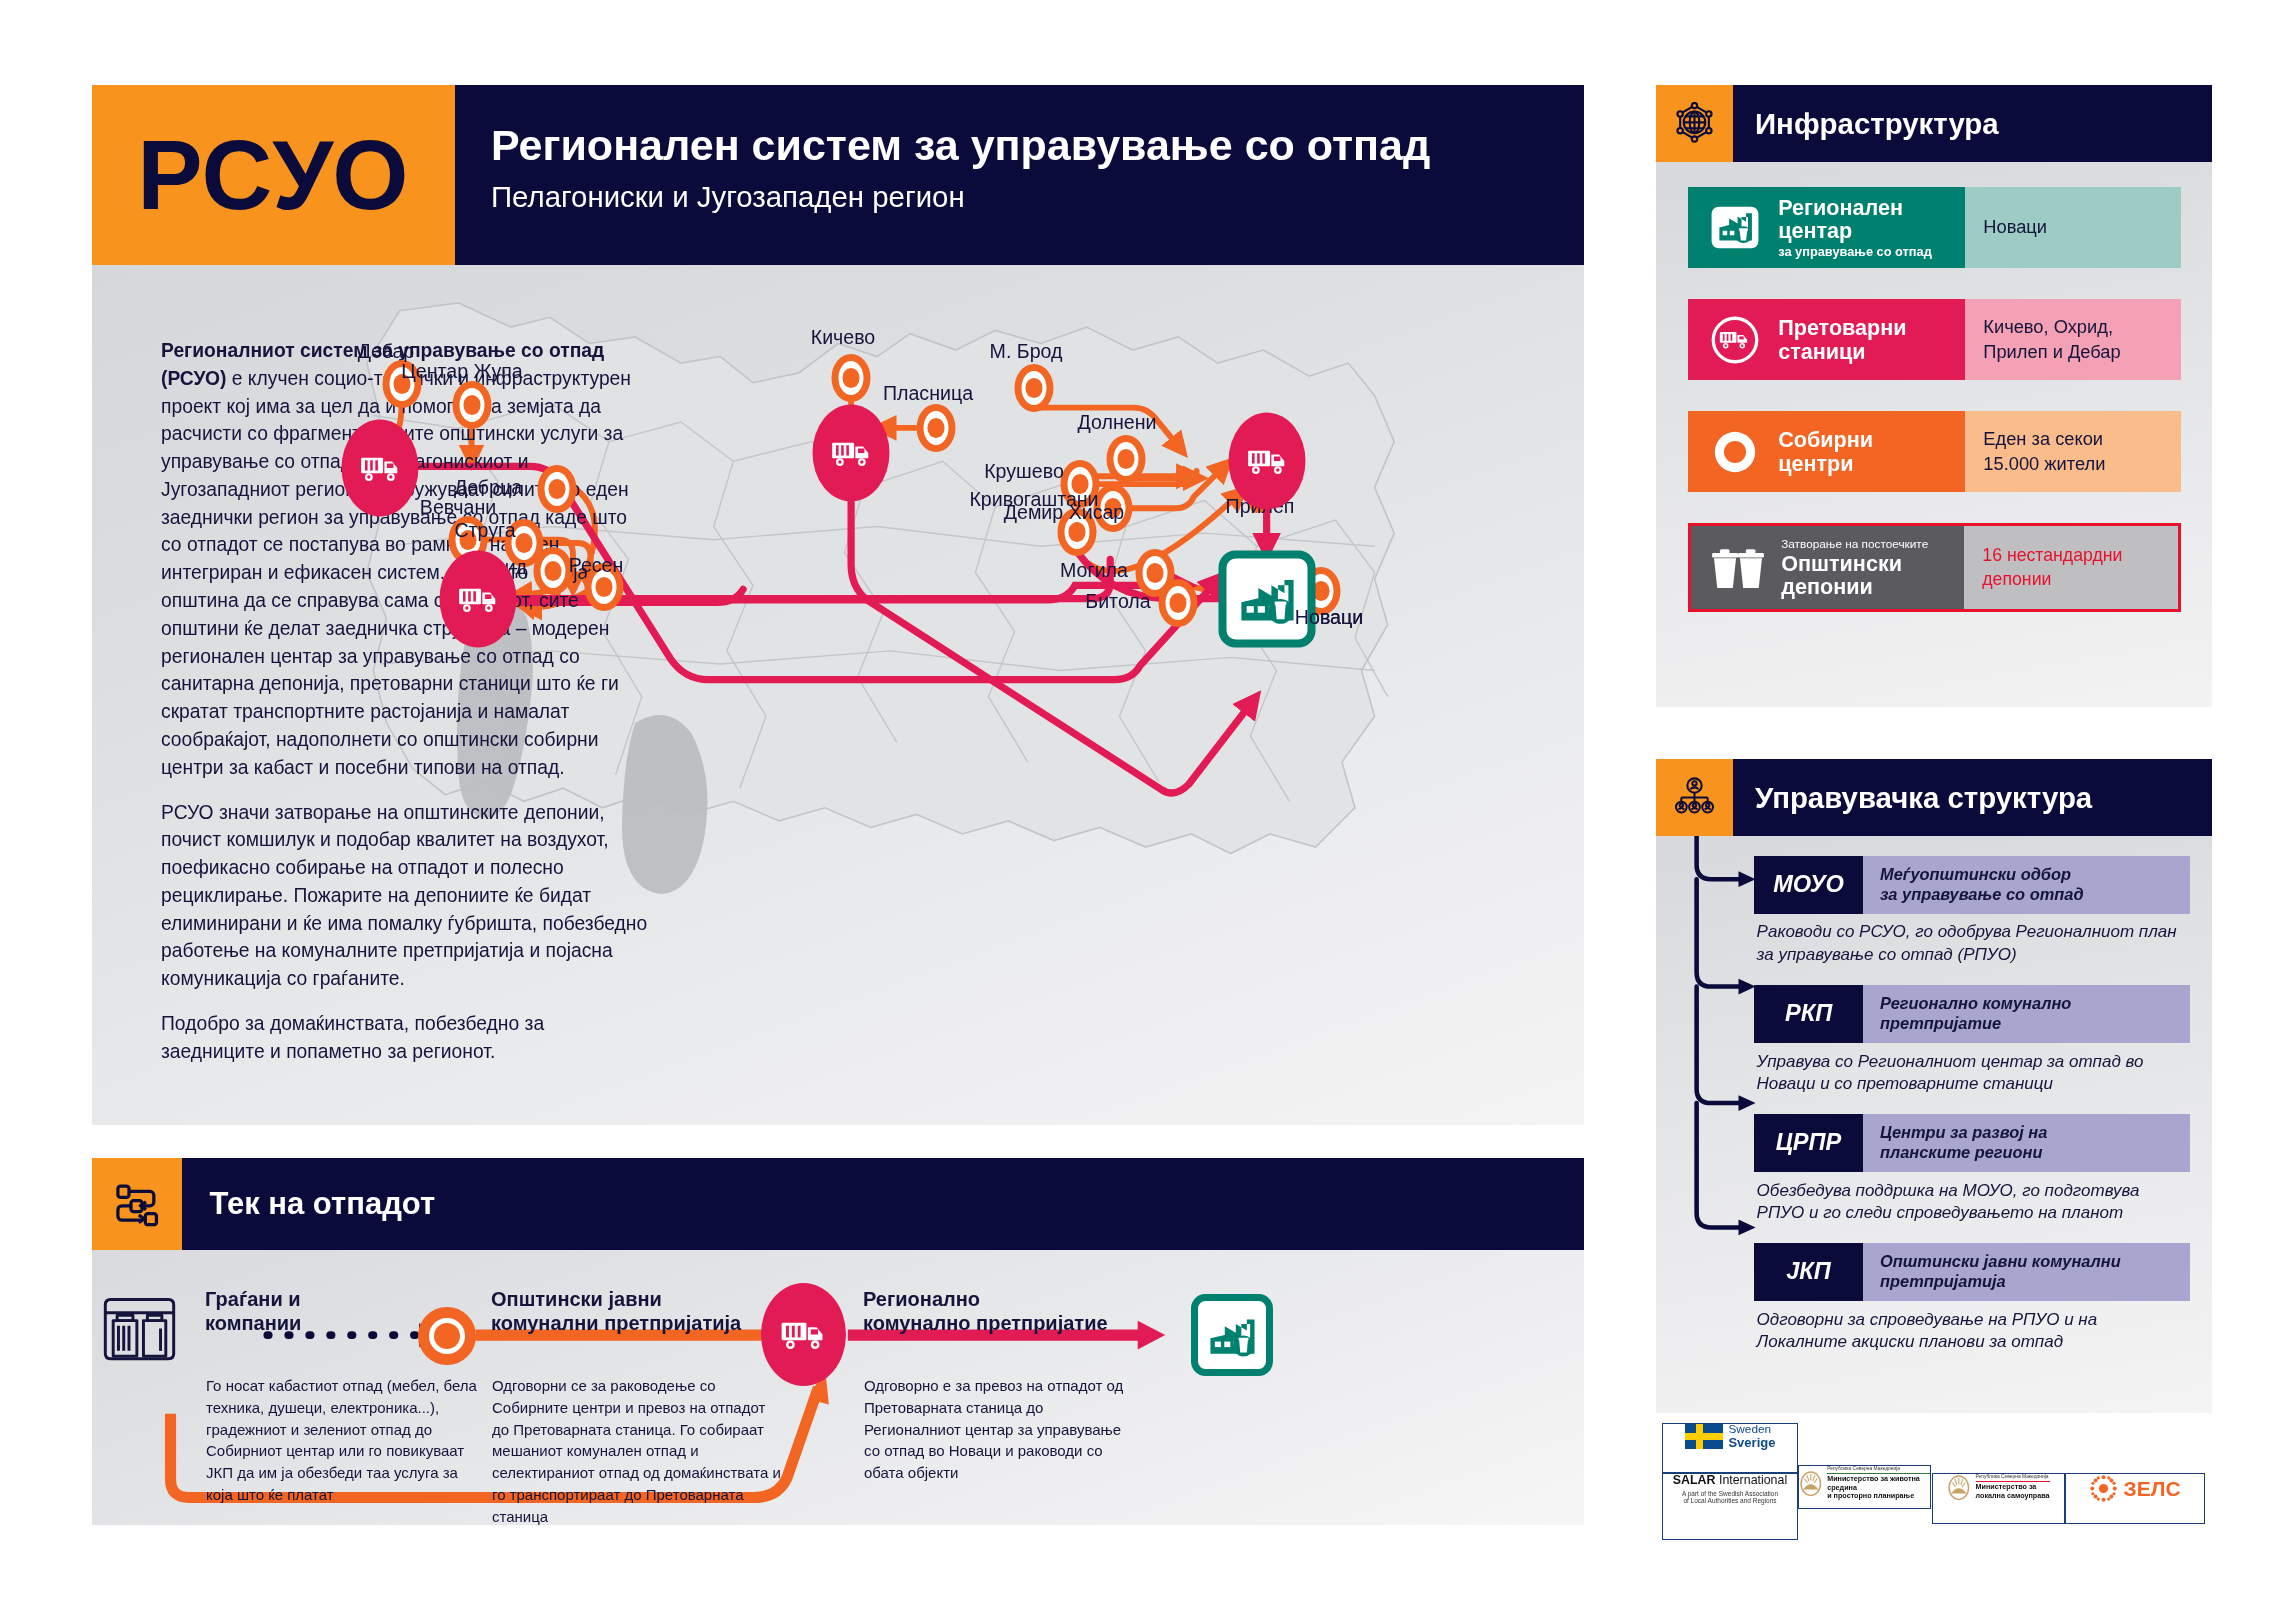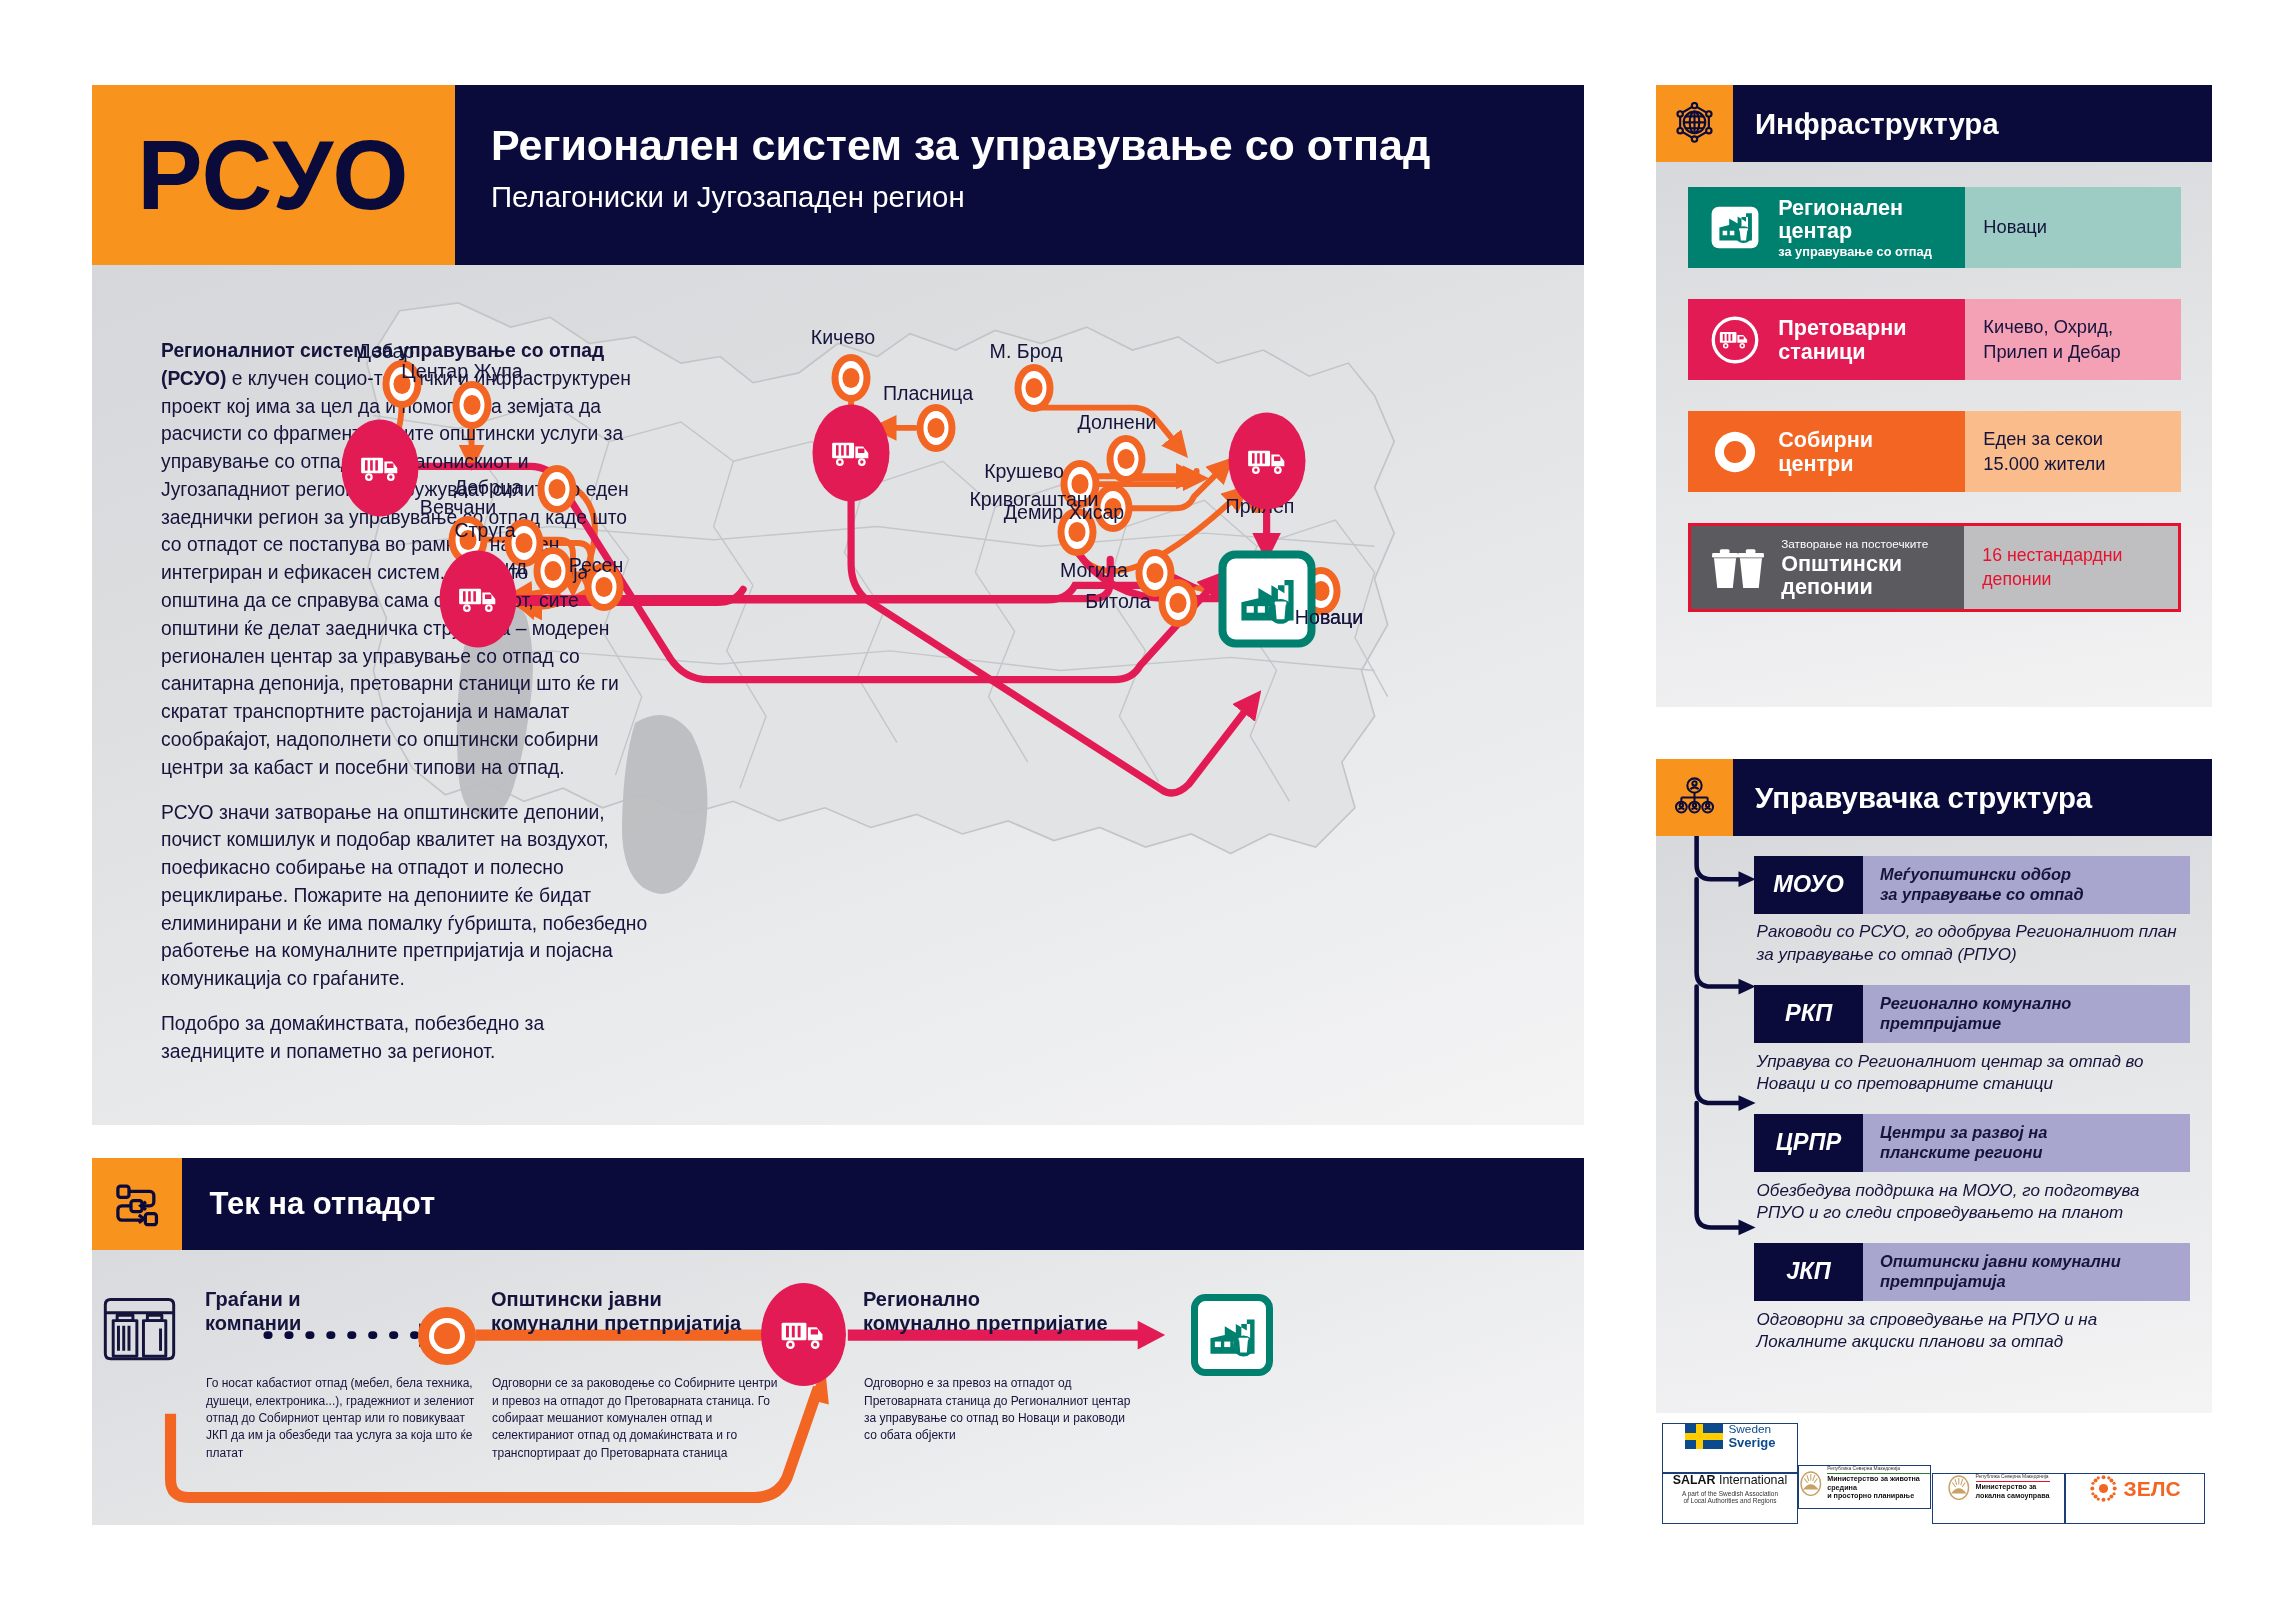--- a/index.html
+++ b/index.html
@@ -64,21 +64,21 @@
   .band-icon { width:90px; background:#F8941E; display:flex; align-items:center; justify-content:center; }
   .band-body { flex:1; background:#0B0B3B; display:flex; align-items:center; padding-left:27.5px; }
   .band-title { color:#fff; font-size:31px; font-weight:700; }
   .flow-body {
     position:relative; height:275px;
     background:linear-gradient(160deg,#d9dadd 0%, #e6e7e9 45%, #f6f6f7 100%);
   }
   .flow-svg { position:absolute; inset:0; width:100%; height:100%; }
   .fstage { position:absolute; }
   .fstage h4 { font-size:20px; font-weight:700; color:#14143c; line-height:1.18; }
-  .fstage p { font-size:12px; color:#14143c; line-height:1.45; margin-top:9.2px; }
+  .fstage p { font-size:15px; color:#14143c; line-height:1.45; margin-top:9.2px; }
   .f-circ-orange {
     position:absolute; width:58px; height:58px; border-radius:50%;
     background:#fff; border:11px solid #F26522;
     display:flex; align-items:center; justify-content:center;
   }
   .f-circ-orange::after { content:""; width:26px; height:26px; border-radius:50%; background:#F26522; }
   .f-circ-pink {
     position:absolute; width:85px; height:103px; border-radius:50%;
     background:#E31B54; display:flex; align-items:center; justify-content:center;
   }
@@ -707,21 +707,21 @@
 
   <div class="logos">
     <div class="logo-cell" style="left:0;top:0;width:136px;height:50px">
       <div class="se-flag"></div>
       <div class="se-txt">
         <div class="a">Sweden</div>
         <div class="b">Sverige</div>
       </div>
     </div>
 
-    <div class="logo-cell" style="left:0;top:50px;width:136px;height:51px">
+    <div class="logo-cell" style="left:0;top:50px;width:136px;height:67px">
       <div class="salar">
         <div class="t1"><b>SALAR </b><span>International</span></div>
         <div class="t2">A part of the Swedish Association<br>of Local Authorities and Regions</div>
       </div>
     </div>
 
     <div class="logo-cell" style="left:136px;top:42px;width:133px;height:44px">
       <div class="min">
         <svg class="min-emb" viewBox="0 0 36 40">
           <ellipse cx="18" cy="21" rx="15" ry="18" fill="none" stroke="#C8A165" stroke-width="2.2"></ellipse>

